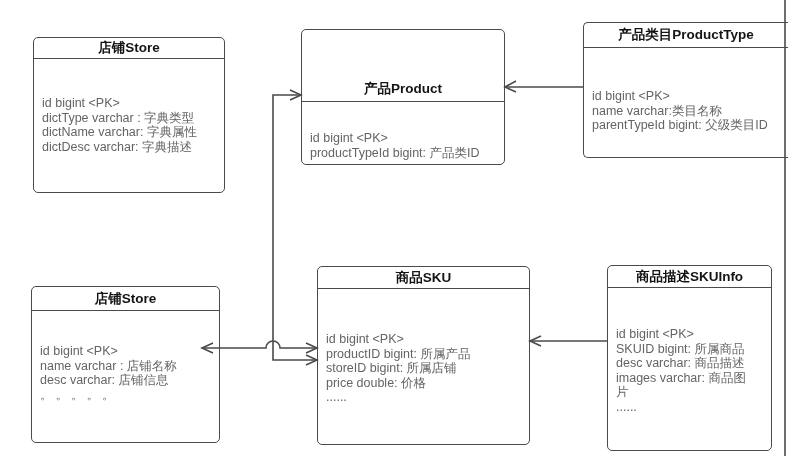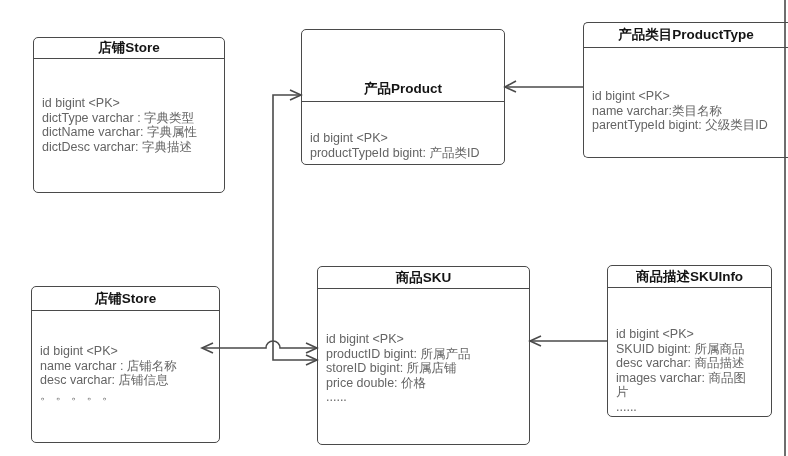--- a/index.html
+++ b/index.html
@@ -30,21 +30,21 @@
   .e-product .bd{padding-top:29px;}
   .e-ptype      {left:583px;top:22px; width:205px;height:136px;border-right:none;border-top-right-radius:0;border-bottom-right-radius:0;}
   .e-ptype .hd  {height:24px;}
   .e-ptype .bd  {padding-top:41px;}
   .e-store      {left:31px; top:286px;width:189px;height:157px;}
   .e-store .hd  {height:23px;}
   .e-store .bd  {padding-top:33px;}
   .e-sku        {left:317px;top:266px;width:213px;height:179px;}
   .e-sku .hd    {height:21px;}
   .e-sku .bd    {padding-top:43px;}
-  .e-skuinfo    {left:607px;top:265px;width:165px;height:152px;}
+  .e-skuinfo    {left:607px;top:265px;width:165px;height:186px;}
   .e-skuinfo .hd{height:21px;}
   .e-skuinfo .bd{padding-top:39px;padding-right:22px;}
   .e-store .dotline{letter-spacing:3px;}
   #rel-svg{position:absolute;left:0;top:0;pointer-events:none;}
   #rel-svg path{stroke:#4a4a4a;stroke-width:1.6;fill:none;}
   .watermark{
     position:absolute;left:604px;top:428px;
     font-size:19px;color:#bfbfbf;letter-spacing:0.5px;white-space:nowrap;
   }
 </style>

